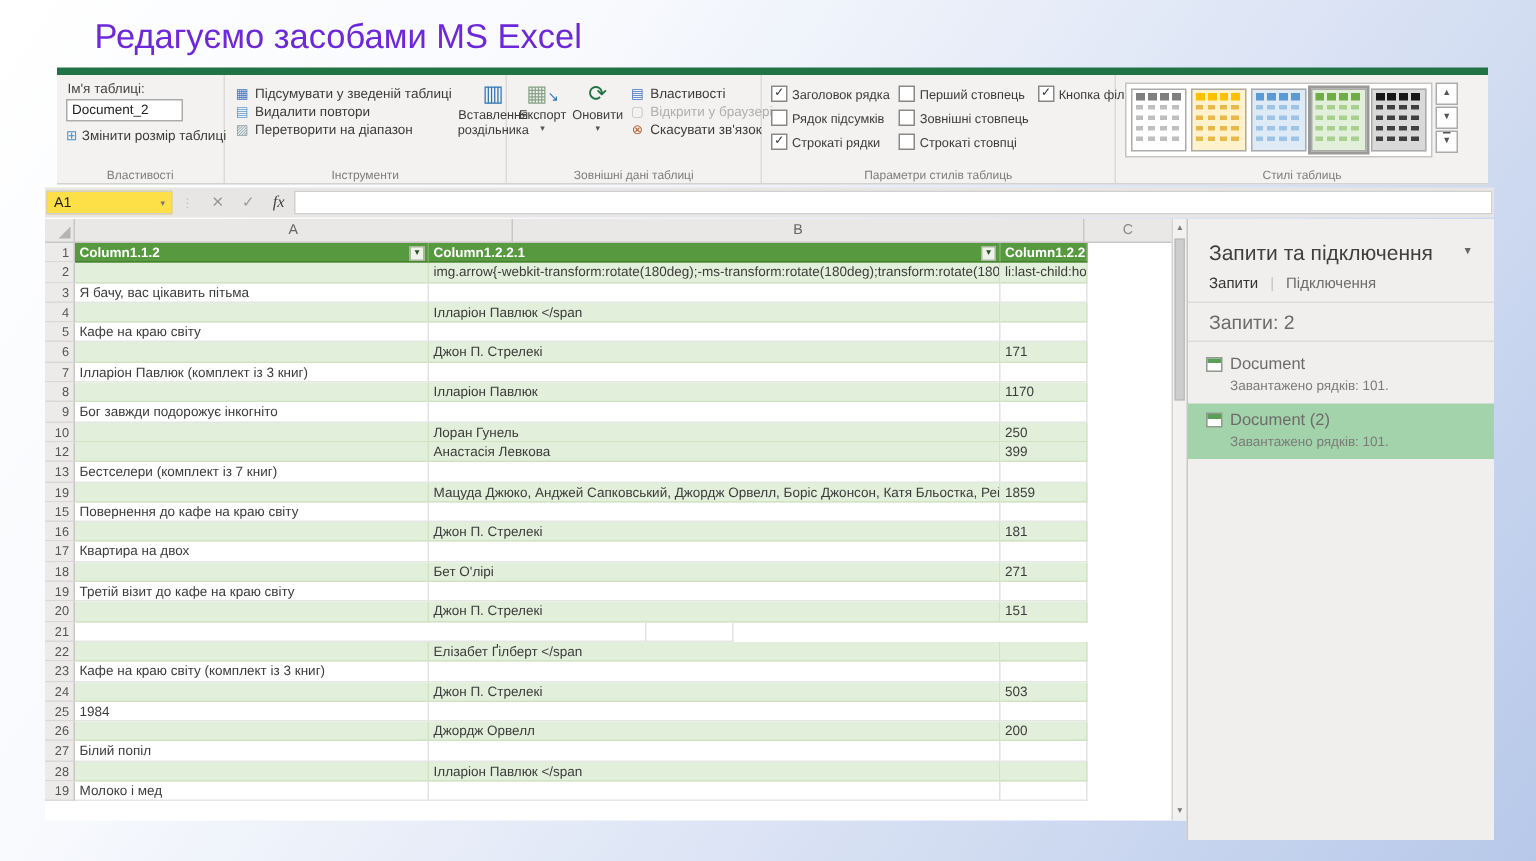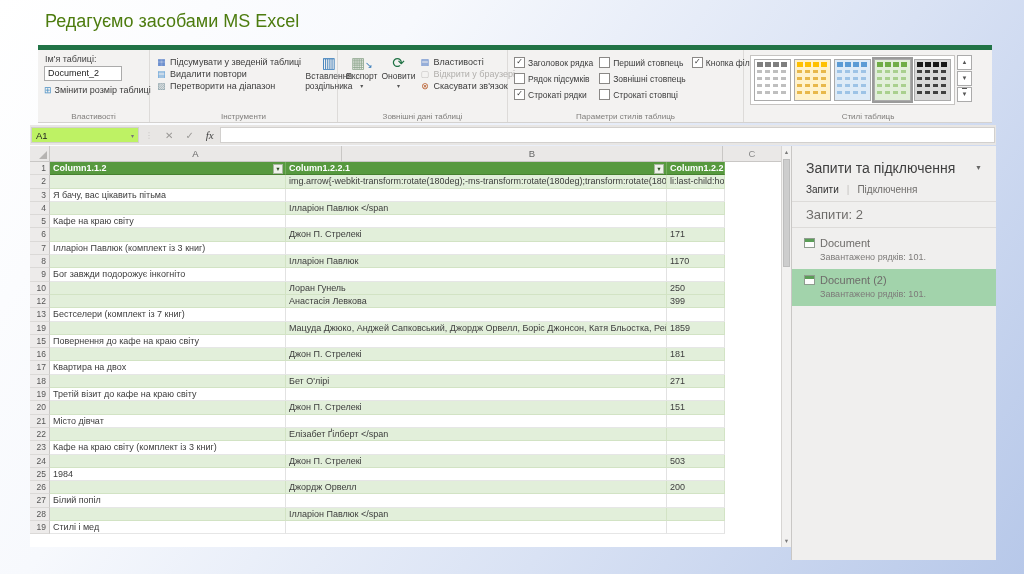--- a/index.html
+++ b/index.html
@@ -1,21 +1,21 @@
 <!DOCTYPE html>
 <html><head>
 <meta charset="utf-8">
 <style>
   html,body{margin:0;padding:0}
   body{
     width:1024px;height:574px;overflow:hidden;position:relative;
     font-family:"Liberation Sans",sans-serif;
     background:linear-gradient(125deg,#ffffff 0%,#f7f9fd 30%,#d9e2f4 65%,#b7c8e9 100%);
   }
-  .slide-title{position:absolute;left:45px;top:11px;font-size:18px;color:#4d7c0f}
+  .slide-title{position:absolute;left:63px;top:11px;font-size:23px;color:#6d28d9}
 
   .excel{position:absolute;left:30px;top:45px;width:966px;height:515px;font-size:10px;color:#333}
 
   
   .green-bar{position:absolute;left:8px;top:0;width:954px;height:5px;background:#217346}
   .ribbon{position:absolute;left:8px;top:5px;width:954px;height:73px;background:#f3f2f1;
           border-bottom:1px solid #d4d2d0;display:flex;box-sizing:border-box}
   .rgroup{position:relative;height:100%;border-right:1px solid #dddbd9;box-sizing:border-box;padding:4px 5px 13px 6px}
   .glabel{position:absolute;bottom:1px;left:0;right:0;text-align:center;font-size:8px;color:#7f7d7b;white-space:nowrap}
   .small-btn{display:flex;align-items:center;gap:3px;white-space:nowrap;font-size:9px;color:#3b3b3b;margin:1px 0}
@@ -49,21 +49,21 @@
   .swatch.sel{outline:2px solid #9a9a9a}
   .sw-h{height:5px;margin-bottom:3px}
   .sw-r{height:3px;margin-bottom:4px}
   .gal-arrows{display:flex;flex-direction:column;margin-left:2px}
   .gal-btn{width:15px;height:15px;border:1px solid #ababab;background:#fff;box-sizing:border-box;
            font-size:6px;color:#555;text-align:center;line-height:13px;margin-bottom:1px}
 
   
   .formula-row{position:absolute;left:0;top:80px;width:966px;height:20px;background:#e8e6e4;
                display:flex;align-items:center}
-  .name-box{width:108px;height:16px;background:#bef264;border:1px solid #d2d0ce;margin-left:1px;
+  .name-box{width:84px;height:16px;background:#fde047;border:1px solid #d2d0ce;margin-left:1px;
             display:flex;align-items:center;font-size:9.5px;color:#222;padding:0 4px;box-sizing:border-box}
   .name-box .nb-caret{margin-left:auto;font-size:6px;color:#777}
   .fb-ic{color:#9a9896;font-size:10px;margin:0 6px}
   .fb-fx{font-family:"Liberation Serif",serif;font-style:italic;color:#444;font-size:11px;margin:0 6px}
   .formula-input{flex:1;height:16px;background:#fff;border:1px solid #d2d0ce;margin-right:1px;box-sizing:border-box}
 
   
   .main{position:absolute;left:0;top:101px;width:966px;height:414px;display:flex;align-items:flex-start}
   .grid{width:761px;height:401px;background:#fff;position:relative;box-sizing:border-box;font-size:9px}
   .colhead{display:flex;height:15px;background:#eae8e7;border-bottom:1px solid #c9c7c5}
@@ -397,21 +397,20 @@
             <div class="cell cc"></div>
           </div>
           <div class="grow banded">
             <div class="rn">20</div>
             <div class="cell ca"></div>
             <div class="cell cb">Джон П. Стрелекі</div>
             <div class="cell cc">151</div>
           </div>
           <div class="grow ">
             <div class="rn">21</div>
-            <div class="cell ca">Місто дівчат</div>
             <div class="cell cb"></div>
             <div class="cell cc"></div>
           </div>
           <div class="grow banded">
             <div class="rn">22</div>
             <div class="cell ca"></div>
             <div class="cell cb">Елізабет Ґілберт &lt;/span</div>
             <div class="cell cc"></div>
           </div>
           <div class="grow ">
@@ -445,21 +444,21 @@
             <div class="cell cc"></div>
           </div>
           <div class="grow banded">
             <div class="rn">28</div>
             <div class="cell ca"></div>
             <div class="cell cb">Ілларіон Павлюк &lt;/span</div>
             <div class="cell cc"></div>
           </div>
           <div class="grow ">
             <div class="rn">19</div>
-            <div class="cell ca">Стилі і мед</div>
+            <div class="cell ca">Молоко і мед</div>
             <div class="cell cb"></div>
             <div class="cell cc"></div>
           </div>
         </div>
       <div class="vscroll">
         <div class="vs-btn vs-up">▲</div>
         <div class="vs-thumb"></div>
         <div class="vs-btn vs-down">▼</div>
       </div>
     </div>

